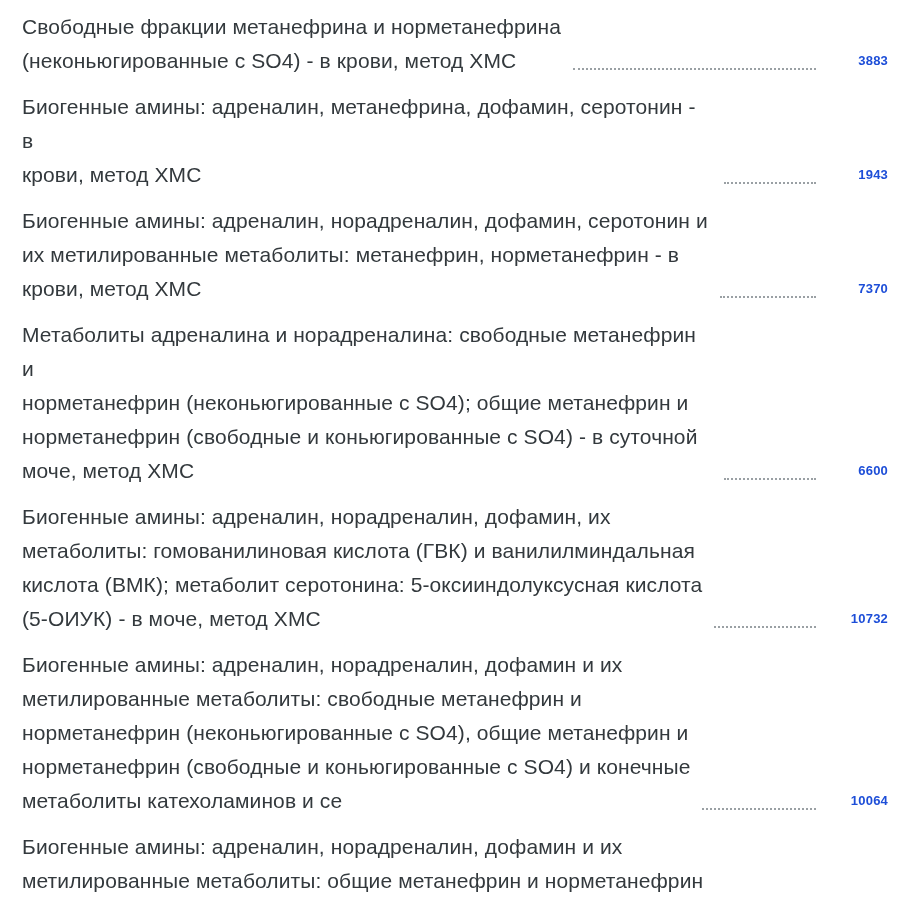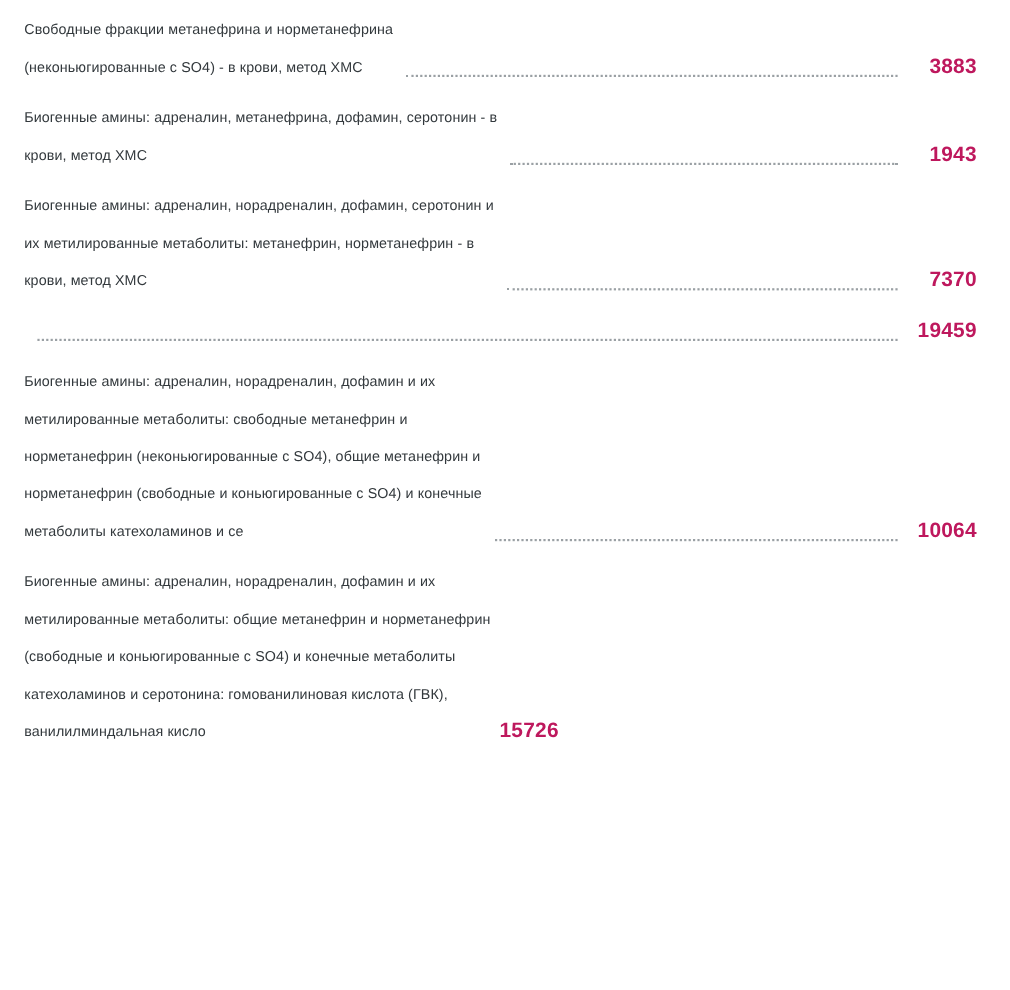--- a/index.html
+++ b/index.html
@@ -24,41 +24,41 @@
     align-items: flex-end;
     width: 100%;
     padding: 0;
     margin: 0 0 12px 0;
   }
   .price-row:last-child {
     margin-bottom: 0;
   }
   .price-name {
     flex: 0 1 auto;
-    font-size: 13px;
+    font-size: 21px;
     line-height: 34px;
     color: #33393d;
     letter-spacing: 0.1px;
     white-space: pre-line;
     max-width: 690px;
   }
   .price-leader {
     flex: 1 1 auto;
     min-width: 18px;
     height: 1px;
     margin: 0 10px 8px 12px;
     border-bottom: 2px dotted #9aa0a4;
     align-self: flex-end;
   }
   .price-value {
     flex: 0 0 auto;
-    font-size: 19px;
+    font-size: 13px;
     font-weight: bold;
     line-height: 34px;
-    color: #be185d;
+    color: #1d4ed8;
     text-align: right;
     min-width: 62px;
     letter-spacing: 0.2px;
   }
 </style>
 </head>
 <body>
 
 <div class="price-list">
   <div class="price-row">
@@ -74,22 +74,34 @@
     <div class="price-value">1943</div>
   </div>
   <div class="price-row">
     <div class="price-name">Биогенные амины: адреналин, норадреналин, дофамин, серотонин и
 их метилированные метаболиты: метанефрин, норметанефрин - в
 крови, метод ХМС</div>
     <div class="price-leader"></div>
     <div class="price-value">7370</div>
   </div>
   <div class="price-row">
+    <div class="price-name">Метаболиты адреналина и норадреналина: свободные метанефрин и
+норметанефрин (неконьюгированные с SO4); общие метанефрин и
+норметанефрин (свободные и коньюгированные с SO4) - в суточной
+моче, метод ХМС</div>
     <div class="price-leader"></div>
-    <div class="price-value">19459</div>
+    <div class="price-value">6600</div>
+  </div>
+  <div class="price-row">
+    <div class="price-name">Биогенные амины: адреналин, норадреналин, дофамин, их
+метаболиты: гомованилиновая кислота (ГВК) и ванилилминдальная
+кислота (ВМК); метаболит серотонина: 5-оксииндолуксусная кислота
+(5-ОИУК) - в моче, метод ХМС</div>
+    <div class="price-leader"></div>
+    <div class="price-value">10732</div>
   </div>
   <div class="price-row">
     <div class="price-name">Биогенные амины: адреналин, норадреналин, дофамин и их
 метилированные метаболиты: свободные метанефрин и
 норметанефрин (неконьюгированные с SO4), общие метанефрин и
 норметанефрин (свободные и коньюгированные с SO4) и конечные
 метаболиты катехоламинов и се</div>
     <div class="price-leader"></div>
     <div class="price-value">10064</div>
   </div>

